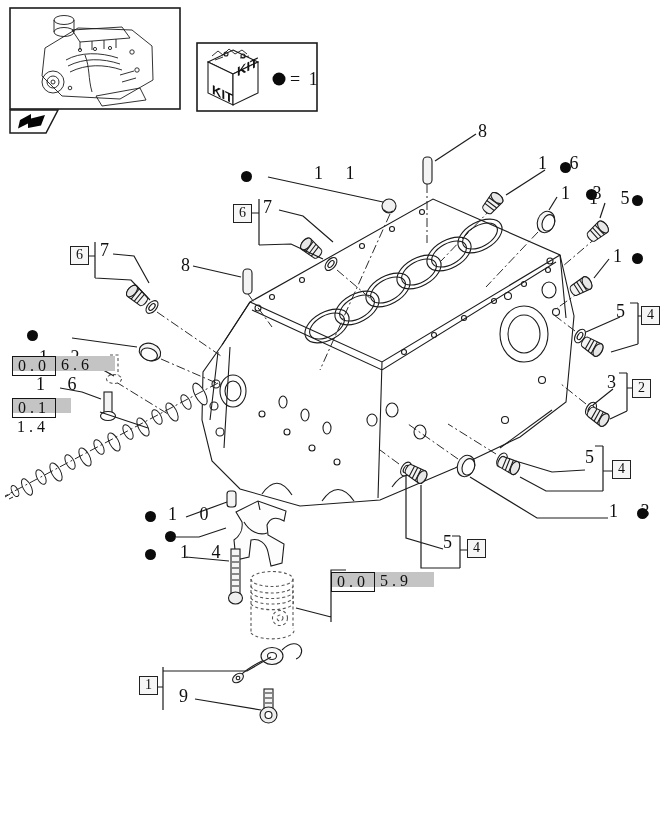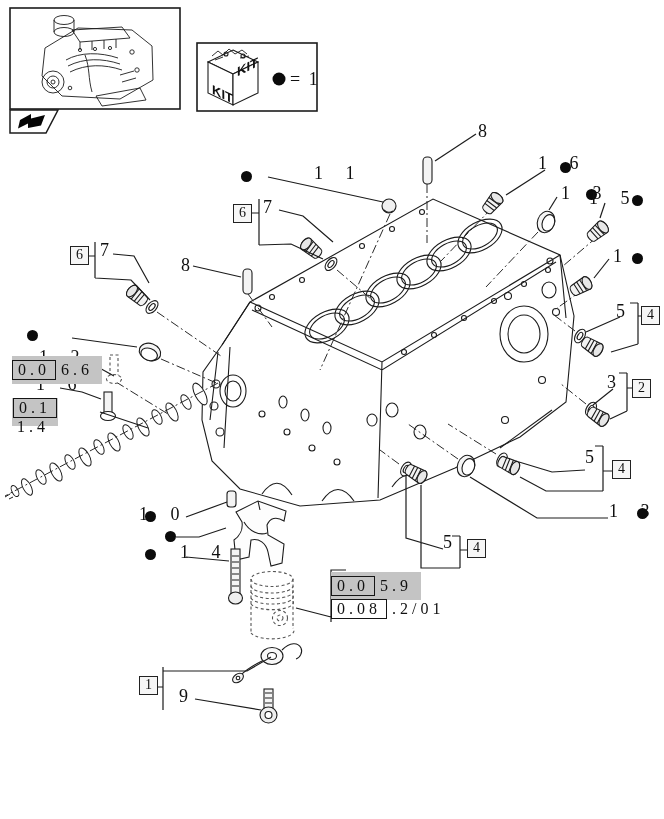--- a/index.html
+++ b/index.html
@@ -4,25 +4,25 @@
 <style>
   html,body{margin:0;padding:0;background:#e8e8e8;}
   #canvas{position:relative;width:664px;height:819px;background:#ffffff;overflow:hidden;
           font-family:"Liberation Serif",serif;color:#111;}
   svg{position:absolute;left:0;top:0;}
   .lbl{position:absolute;font-size:18px;line-height:18px;white-space:nowrap;color:#101010;}
   .sp2{letter-spacing:9px;}
   .bullet{position:absolute;width:11px;height:11px;border-radius:50%;background:#0b0b0b;}
   .badge{position:absolute;width:17px;height:17px;border:1.4px solid #222;background:#f6f6f6;
          font-size:14px;line-height:16px;text-align:center;}
-  .ref{position:absolute;height:28px;display:flex;align-items:center;font-size:16px;
+  .ref{position:absolute;height:15px;display:flex;align-items:flex-start;font-size:16px;
        letter-spacing:4px;white-space:nowrap;}
   .ref.hl{background:#c4c4c4;}
   .ref .head{border:1.5px solid #151515;padding:0 5px;display:flex;align-items:center;}
-  .ref .tail{padding:0 9px 0 5px;display:flex;align-items:center;}
+  .ref .tail{padding:0 22px 0 5px;display:flex;align-items:center;}
   .legend-eq{position:absolute;font-size:18px;letter-spacing:2px;}
 </style>
 </head>
 <body>
 
 <div id="canvas">
 
 <svg width="664" height="819" viewBox="0 0 664 819">
   <defs>
     <g id="plugG" stroke="#1c1c1c" stroke-width="1.1" fill="#f2f2f2">
@@ -325,21 +325,21 @@
 
 <span class="lbl" style="left:443px;top:533px;">5</span>
 <span class="badge" style="left:467px;top:539px;">4</span>
 
 <span class="bullet" style="left:27px;top:330px;"></span>
 <span class="lbl sp2" style="left:39px;top:324px;margin-top:24px;">1 2</span>
 
 <span class="lbl sp2" style="left:36px;top:375px;">1 6</span>
 
 <span class="bullet" style="left:145px;top:511px;"></span>
-<span class="lbl sp2" style="left:139px;top:505px;">1 0</span>
+<span class="lbl sp2" style="left:168px;top:505px;">1 0</span>
 
 <span class="bullet" style="left:165px;top:531px;"></span>
 
 <span class="bullet" style="left:145px;top:549px;"></span>
 <span class="lbl sp2" style="left:157px;top:543px;margin-left:23px;">1 4</span>
 
 <span class="badge" style="left:139px;top:676px;">1</span>
 <span class="lbl" style="left:179px;top:687px;">9</span>
 
 <div class="ref hl" style="left:12px;top:356px;">
@@ -347,18 +347,14 @@
   <span class="tail">6.6</span>
 </div>
 <div class="ref hl" style="left:12px;top:398px;flex-direction:column;">
   <span class="head">0.1</span>
   <span class="tail">1.4</span>
 </div>
 <div class="ref hl" style="left:331px;top:572px;">
   <span class="head">0.0</span>
   <span class="tail">5.9</span>
 </div>
-<div class="ref" style="left:331px;top:595px;">
-  <span class="head">0.08</span>
-  <span class="tail">.2/01</span>
+
 </div>
 
-</div>
-
 </body></html>

